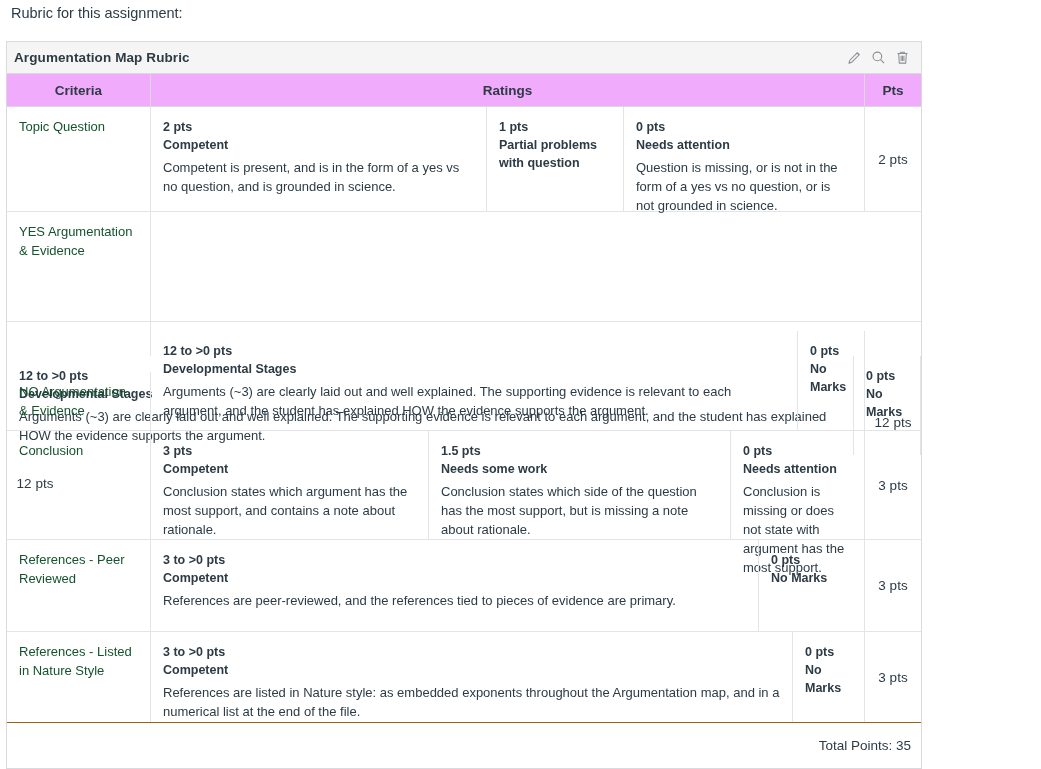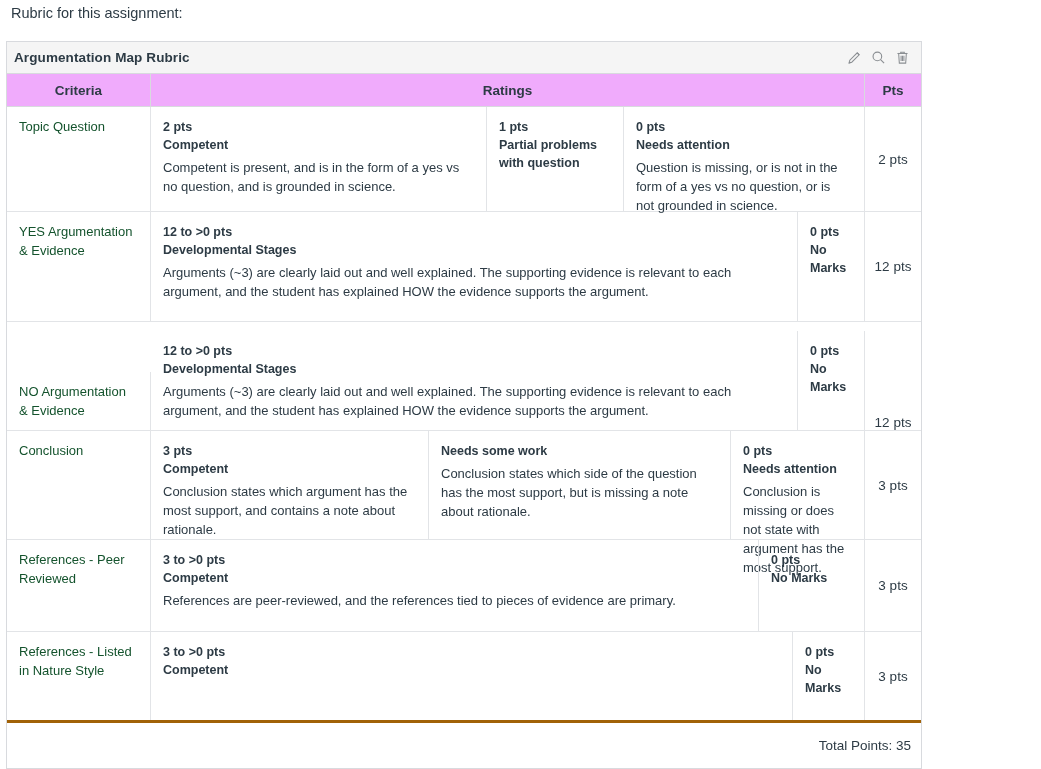--- a/index.html
+++ b/index.html
@@ -92,21 +92,21 @@
   .col-criteria { width: 144px; border-right: 1px solid #d8dade; }
   .col-ratings  { flex: 1 1 auto; border-right: 1px solid #d8dade; }
   .col-pts      { width: 56px; }
 
   
   .rub-row {
     display: flex;
     border-bottom: 1px solid #e2e4e7;
     box-sizing: border-box;
   }
-  .rub-row:last-of-type { border-bottom: 3px solid #a16207; }
+  .rub-row:last-of-type { border-bottom: 1px solid #a16207; }
 
   .cell-criteria {
     width: 144px;
     flex: 0 0 144px;
     box-sizing: border-box;
     border-right: 1px solid #e2e4e7;
     padding: 10px 12px 10px 12px;
     font-size: 13px;
     line-height: 19px;
     color: #14532d;
@@ -222,21 +222,21 @@
               <div class="lbl">Partial problems with question</div>
             </div>
             <div class="rating" style="flex: 1 1 auto;">
               <div class="pts">0 pts</div>
               <div class="lbl">Needs attention</div>
               <div class="desc">Question is missing, or is not in the form of a yes vs no question, or is not grounded in science.</div>
             </div>
           </div>
           <div class="cell-pts">2 pts</div>
         </div>
-        <div class="rub-row" style="height: 110px;">
+        <div class="rub-row" style="height: 110px; flex-direction: column;">
           <div class="cell-criteria">YES Argumentation &amp; Evidence</div>
           <div class="cell-ratings">
             <div class="rating" style="flex: 1 1 auto;">
               <div class="pts">12 to &gt;0 pts</div>
               <div class="lbl">Developmental Stages</div>
               <div class="desc">Arguments (~3) are clearly laid out and well explained. The supporting evidence is relevant to each argument, and the student has explained HOW the evidence supports the argument.</div>
             </div>
             <div class="rating" style="flex: 0 0 66px; width: 66px;">
               <div class="pts">0 pts</div>
               <div class="lbl">No Marks</div>
@@ -261,20 +261,21 @@
         </div>
         <div class="rub-row" style="height: 109px;">
           <div class="cell-criteria">Conclusion</div>
           <div class="cell-ratings">
             <div class="rating" style="flex: 0 0 278px; width: 278px;">
               <div class="pts">3 pts</div>
               <div class="lbl">Competent</div>
               <div class="desc">Conclusion states which argument has the most support, and contains a note about rationale.</div>
             </div>
             <div class="rating" style="flex: 0 0 302px; width: 302px;">
+              <div class="pts">1.5 pts</div>
               <div class="lbl">Needs some work</div>
               <div class="desc">Conclusion states which side of the question has the most support, but is missing a note about rationale.</div>
             </div>
             <div class="rating" style="flex: 1 1 auto;">
               <div class="pts">0 pts</div>
               <div class="lbl">Needs attention</div>
               <div class="desc">Conclusion is missing or does not state with argument has the most support.</div>
             </div>
           </div>
           <div class="cell-pts">3 pts</div>
@@ -293,20 +294,21 @@
             </div>
           </div>
           <div class="cell-pts">3 pts</div>
         </div>
         <div class="rub-row" style="height: 91px;">
           <div class="cell-criteria">References - Listed in Nature Style</div>
           <div class="cell-ratings">
             <div class="rating" style="flex: 1 1 auto;">
               <div class="pts">3 to &gt;0 pts</div>
               <div class="lbl">Competent</div>
+              <div class="desc">References are listed in Nature style: as embedded exponents throughout the Argumentation map, and in a numerical list at the end of the file.</div>
             </div>
             <div class="rating" style="flex: 0 0 71px; width: 71px;">
               <div class="pts">0 pts</div>
               <div class="lbl">No Marks</div>
             </div>
           </div>
           <div class="cell-pts">3 pts</div>
         </div>
       </div>
 

